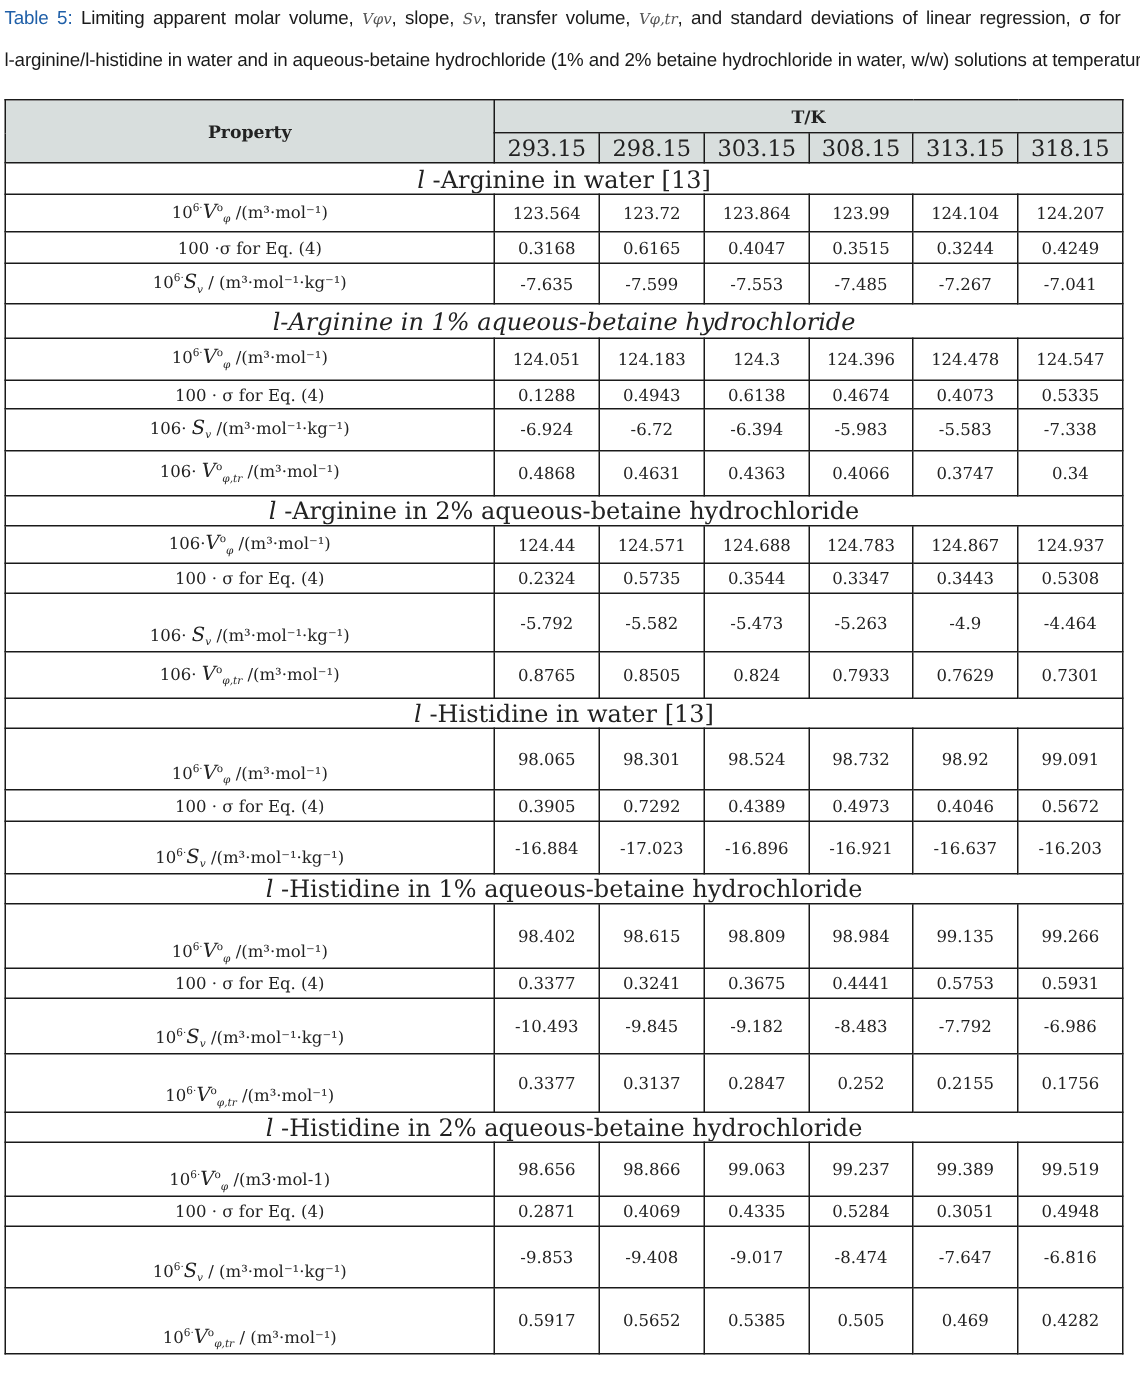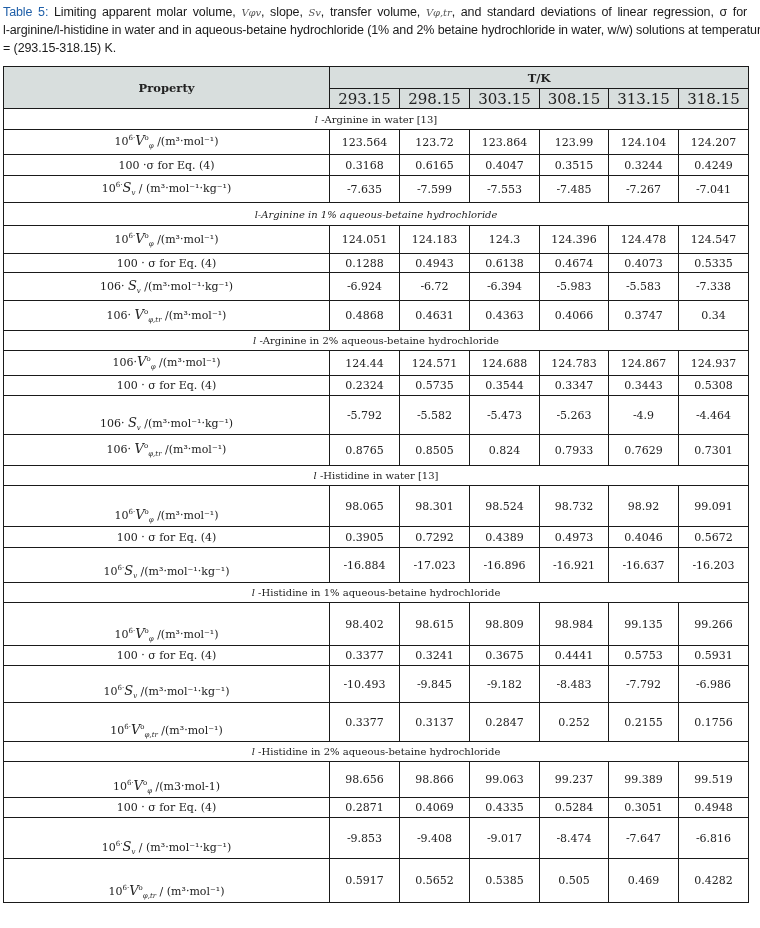--- a/index.html
+++ b/index.html
@@ -4,51 +4,50 @@
 <style>
   html, body { margin: 0; padding: 0; background: #ffffff; }
   body { width: 760px; height: 928px; position: relative; overflow: hidden; }
   .caption {
     position: absolute; left: 3px; top: 3px; width: 744px;
     font-family: "Liberation Sans", sans-serif; font-size: 12.5px; line-height: 18px;
     color: #1a1a1a; text-align: justify; text-align-last: justify;
     letter-spacing: -0.1px;
   }
   .caption .line { display: block; height: 18px; white-space: nowrap; }
-  .caption .l1 { }
+  .caption .l1 { margin-bottom: 10px; }
   .caption .l3 { text-align-last: left; }
   .caption .tlabel { color: #1f5fa8; font-weight: normal; }
   .caption .sym { font-family: "DejaVu Serif", serif; font-style: italic; font-size: 10px; color: #555; }
   table.t {
     position: absolute; left: 3px; top: 66px; width: 745px;
     border-collapse: collapse; table-layout: fixed;
     font-family: "DejaVu Serif", serif; font-size: 11px; color: #222; padding-left: 11px;
   }
   table.t td, table.t th {
     border: 1.3px solid #1a1a1a; padding: 0; text-align: center; vertical-align: middle;
     overflow: hidden; white-space: nowrap;
   }
   table.t th { background: #d8dedd; font-weight: bold; font-size: 11.5px; }
   table.t th.temp { font-weight: normal; font-size: 15px; }
-  .sect td { text-align: center; font-size: 10px; }
+  .sect td { text-align: center; font-size: 16px; }
   .sect .ital { font-style: italic; }
   td.prop { font-size: 11px; }
   td.prop.bot { vertical-align: bottom; padding-bottom: 2px; }
   td.prop .ital { font-style: italic; font-size: 13px; }
   td.prop .sup { font-size: 7px; vertical-align: super; }
   td.prop .sub { font-size: 7px; vertical-align: sub; font-style: italic; }
   td.val { font-size: 11px; }
 </style>
 </head>
 <body>
 
 <div class="caption">
   <span class="line l1"><span class="tlabel">Table 5:</span> <span>Limiting apparent molar volume,</span> <span class="sym">Vφv</span><span>, slope,</span> <span class="sym">Sv</span><span>, transfer volume,</span> <span class="sym">Vφ,tr</span><span>, and standard deviations of linear regression, σ for</span></span>
   <span class="line l2">l-arginine/l-histidine in water and in aqueous-betaine hydrochloride (1% and 2% betaine hydrochloride in water, w/w) solutions at temperatures, T</span>
-  <span class="line l3">= (293.15-318.15) K.</span>
 </div>
 
 <table class="t">
   <colgroup>
     <col style="width:326px">
     <col style="width:70px">
       <col style="width:70px">
       <col style="width:70px">
     <col style="width:69px">
       <col style="width:70px">

